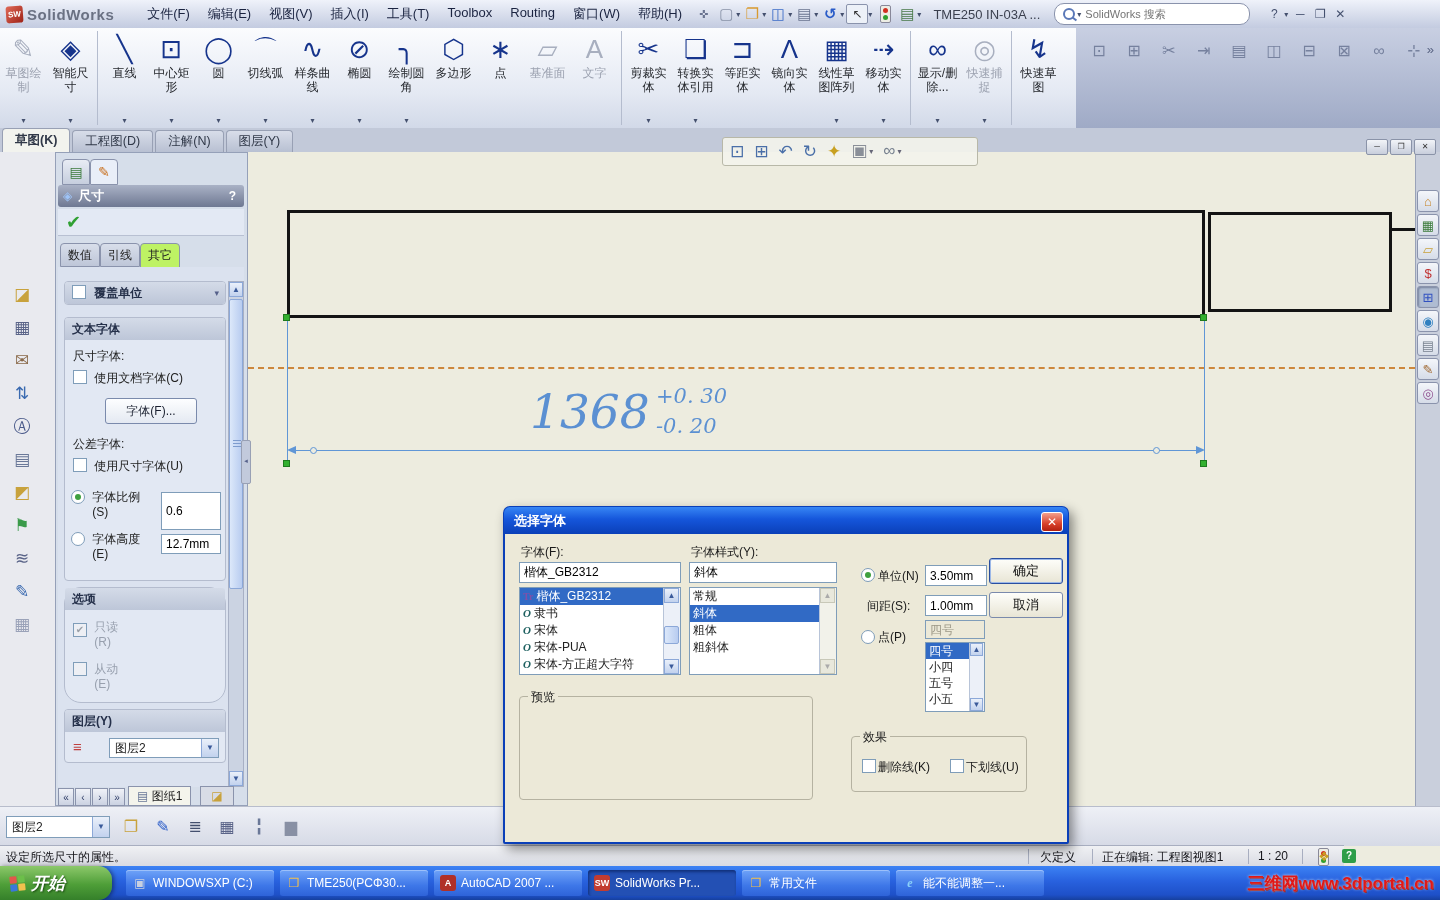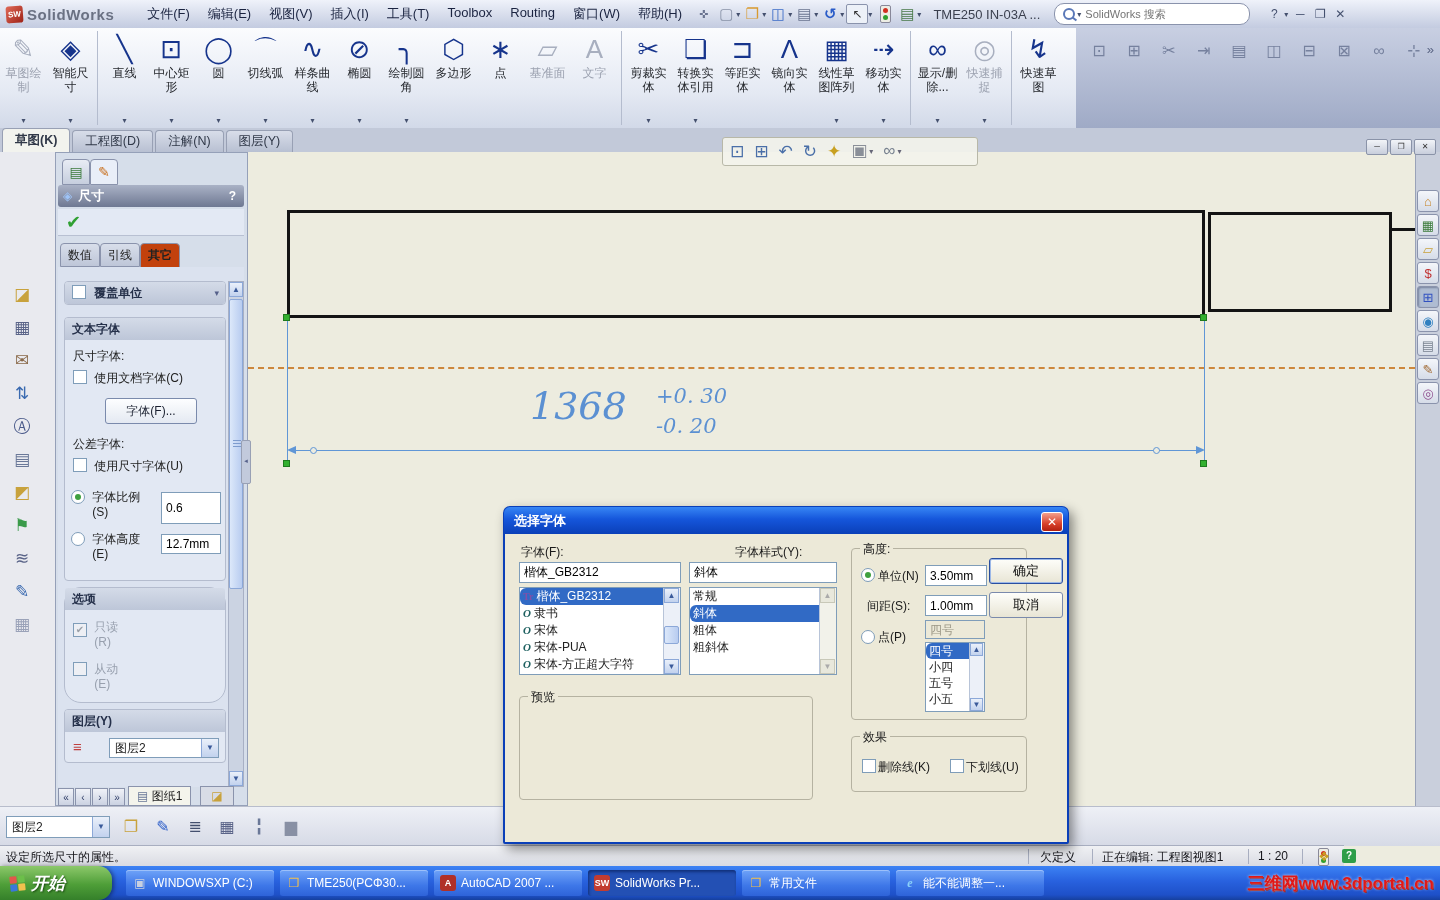--- a/index.html
+++ b/index.html
@@ -61,21 +61,21 @@
     background:linear-gradient(#E8ECF4,#C6CEDE);border:1px solid #8A93AC;border-radius:4px 4px 0 0;}
   .minitab.active{background:#E9EEF8;}
   .pm-header{position:absolute;left:2px;top:32px;width:186px;height:22px;
     background:linear-gradient(#AAB2C6,#6E7892);border-radius:3px;color:#fff;display:flex;align-items:center;}
   .pm-header .ttl{font-weight:bold;font-size:13px;margin-left:6px;flex:1;}
   .pm-okrow{position:absolute;left:2px;top:56px;width:186px;height:26px;background:#E3E9F4;
     border-bottom:1px solid #B8C0D2;display:flex;align-items:center;}
   .ok-check{color:#2FA032;font-size:18px;font-weight:bold;margin-left:8px;}
   .ptab{position:absolute;top:90px;height:22px;line-height:22px;padding:0 7px;font-size:12px;
     background:linear-gradient(#D8DEEA,#BEC6D8);border:1px solid #8A93AC;border-radius:4px 4px 0 0;}
-  .ptab.active{background:#c2410c;height:24px;font-weight:bold;}
+  .ptab.active{background:#bef264;height:24px;font-weight:normal;}
   .pm-body{position:absolute;left:2px;top:114px;width:186px;height:520px;background:#DBE2EF;}
   .grp{position:absolute;left:6px;width:162px;background:#E2E8F3;border:1px solid #B4BCCE;border-radius:4px;box-sizing:border-box;}
   .grp-hd{height:22px;line-height:22px;background:linear-gradient(#D4DBE8,#BDC6D8);border-radius:3px 3px 0 0;
     font-weight:bold;color:#25304A;padding-left:7px;font-size:12px;position:relative;}
   .grp-hd .chev{position:absolute;right:6px;top:0;font-size:9px;color:#55608A;}
   .cb{display:inline-block;width:12px;height:12px;background:#fff;border:1px solid #7F9DB9;vertical-align:-2px;
     text-align:center;line-height:11px;font-size:10px;}
   .cb.gray{background:#EDEFF4;color:#9AA0A8;}
   .radio{display:inline-block;width:12px;height:12px;border:1px solid #7F9DB9;border-radius:50%;background:#fff;position:relative;vertical-align:-2px;}
   .radio.sel::after{content:"";position:absolute;left:3px;top:3px;width:6px;height:6px;border-radius:50%;background:#3FA03F;}
@@ -125,21 +125,21 @@
     border-radius:7px 7px 2px 2px;box-shadow:4px 5px 12px rgba(0,0,0,.45);z-index:20;box-sizing:border-box;}
   .dlg-title{position:absolute;left:-1px;top:-1px;width:564px;height:27px;border-radius:6px 6px 0 0;
     background:linear-gradient(180deg,#3786F5 0%,#1556DB 45%,#0A3FB8 100%);color:#fff;font-weight:bold;
     font-size:13px;line-height:27px;padding-left:10px;box-sizing:border-box;}
   .dlg-close{position:absolute;right:4px;top:4px;width:22px;height:20px;border:1px solid #fff;border-radius:3px;
     background:linear-gradient(#F4A08C,#D8402A 60%,#B22010);color:#fff;font-weight:bold;font-size:12px;
     text-align:center;line-height:19px;box-sizing:border-box;}
   .dlg-lbl{position:absolute;font-size:12px;color:#1A1A1A;}
   .listbox{position:absolute;background:#fff;border:1px solid #7F9DB9;box-sizing:border-box;overflow:hidden;}
   .lrow{height:17px;line-height:17px;font-size:12px;padding-left:3px;white-space:nowrap;display:flex;align-items:center;gap:3px;}
-  .lrow.selected{background:#316AC5;color:#fff;border-radius:6px;}
+  .lrow.selected{background:#316AC5;color:#fff;}
   .ficon-tt{color:#8050A8;font-weight:bold;font-size:10px;font-family:"Liberation Serif",serif;}
   .ficon-o{color:#1E6060;font-style:italic;font-weight:bold;font-size:11px;font-family:"Liberation Serif",serif;}
   .vscroll{position:absolute;right:0;top:0;bottom:0;width:16px;background:#ECF0F8;border-left:1px solid #B8C4D8;}
   .vscroll .sc-btn{width:15px;height:15px;left:0;}
   .fieldset{position:absolute;border:1px solid #B5B2A1;border-radius:4px;}
   .fieldset .cap{position:absolute;top:-8px;left:8px;background:#ECE9D8;padding:0 3px;font-size:12px;color:#1A1A1A;}
   .xp-btn{position:absolute;background:linear-gradient(#FEFEFA,#E8E5D5);border:1px solid #7A8AAC;border-radius:3px;
     text-align:center;font-size:13px;line-height:23px;color:#111;box-sizing:border-box;}
   .xp-btn.default{border:1px solid #2A4FA0;box-shadow:0 0 0 1px #9CB8E8 inset;}
   .preview-inner{position:absolute;background:#ECE9D8;border-top:1px solid #808060;border-left:1px solid #808060;
@@ -423,21 +423,21 @@
     <div class="extline" style="left:956px;top:166px;height:146px;"></div>
     <div class="dimline" style="left:46px;top:298px;width:904px;"></div>
     <div class="dim-arrow" style="left:39px;top:294px;border-right:9px solid #6096D6;"></div>
     <div class="dim-arrow" style="left:948px;top:294px;border-left:9px solid #6096D6;"></div>
     <div class="dimdot" style="left:62px;top:295px;"></div>
     <div class="dimdot" style="left:905px;top:295px;"></div>
     <div class="handle" style="left:35px;top:162px;"></div>
     <div class="handle" style="left:952px;top:162px;"></div>
     <div class="handle" style="left:35px;top:308px;"></div>
     <div class="handle" style="left:952px;top:308px;"></div>
-    <div class="dimtext" style="left:282px;top:232px;font-size:38px;text-align:center;">1368</div>
+    <div class="dimtext" style="left:282px;top:232px;font-size:47px;text-align:center;">1368</div>
     <div class="dimtext" style="left:408px;top:232px;font-size:21px;">+0. 30</div>
     <div class="dimtext" style="left:408px;top:262px;font-size:21px;">-0. 20</div>
   </div>
 
   <div class="abs headsup">
 
   <span class="hu-icon" style="color: rgb(74, 111, 168);">⊡</span>
       <span class="hu-icon" style="color: rgb(74, 111, 168);">⊞</span>
       <span class="hu-icon" style="color: rgb(74, 111, 168);">↶</span>
       <span class="hu-icon" style="color: rgb(74, 111, 168);">↻</span>
@@ -503,21 +503,21 @@
         <div class="btn" style="left:40px;top:80px;width:90px;height:24px;line-height:24px;">字体(F)...</div>
         <div style="position:absolute;left:8px;top:118px;">公差字体:</div>
         <div style="position:absolute;left:8px;top:140px;">
           <span class="cb"></span>
           <span style="margin-left:4px;">使用尺寸字体(U)</span>
         </div>
         <div style="position:absolute;left:6px;top:172px;">
           <span class="radio sel"></span>
           <span class="lbl2" style="margin-left:4px;"><span>字体比例</span><br><span>(S)</span></span>
         </div>
-        <input class="fld" style="left: 96px; top: 174px; width: 60px; height: 32px;" value="0.6">
+        <input class="fld" style="left: 96px; top: 174px; width: 60px; height: 38px;" value="0.6">
         <div style="position:absolute;left:6px;top:214px;">
           <span class="radio"></span>
           <span class="lbl2" style="margin-left:4px;"><span>字体高度</span><br><span>(E)</span></span>
         </div>
         <input class="fld" style="left: 96px; top: 216px; width: 60px; height: 20px;" value="12.7mm">
       </div>
 
       <div class="grp" style="top:320px;height:116px;border-radius:17px;">
         <div class="grp-hd">选项</div>
         <div style="position:absolute;left:8px;top:32px;" class="gray-t">
@@ -600,44 +600,41 @@
           <span class="ficon-o">O</span>
           <span>宋体-方正超大字符</span>
         </div>
       <div class="vscroll">
         <span class="sc-btn" style="top:0;">▲</span>
         <span class="sc-thumb" style="top:38px;height:18px;left:0;width:15px;"></span>
         <span class="sc-btn" style="bottom:0;">▼</span>
       </div>
     </div>
 
-    <span class="dlg-lbl" style="left:186px;top:36px;margin-left:44px;">字体样式(Y):</span>
+    <span class="dlg-lbl" style="left:186px;top:36px;">字体样式(Y):</span>
     <input class="fld" style="left: 184px; top: 54px; width: 148px; height: 21px;" value="斜体">
     <div class="listbox" style="left:184px;top:79px;width:148px;height:88px;">
       <div class="lrow">
           <span>常规</span>
         </div>
       <div class="lrow selected">
           <span>斜体</span>
         </div>
       <div class="lrow">
           <span>粗体</span>
         </div>
       <div class="lrow">
           <span>粗斜体</span>
         </div>
       <div class="vscroll" style="background:#F2F2EA;">
         <span class="sc-btn" style="top:0;color:#AAA;border-color:#C8C8B8;background:#E8E8DC;">▲</span>
         <span class="sc-btn" style="bottom:0;color:#AAA;border-color:#C8C8B8;background:#E8E8DC;">▼</span>
       </div>
     </div>
 
-    <div class="fieldset" style="left:346px;top:40px;width:174px;height:170px;">
-      <span class="cap">高度:</span>
-    </div>
     <span class="radio sel" style="position:absolute;left:356px;top:60px;"></span>
     <span class="dlg-lbl" style="left:373px;top:60px;">单位(N)</span>
     <input class="fld" style="left: 420px; top: 57px; width: 62px; height: 21px;" value="3.50mm">
     <span class="dlg-lbl" style="left:362px;top:90px;">间距(S):</span>
     <input class="fld" style="left: 420px; top: 87px; width: 62px; height: 21px;" value="1.00mm">
     <span class="radio" style="position:absolute;left:356px;top:122px;"></span>
     <span class="dlg-lbl" style="left:373px;top:121px;">点(P)</span>
     <div class="fld dis-fld" style="left:420px;top:112px;width:60px;height:19px;">四号</div>
     <div class="listbox" style="left:420px;top:134px;width:60px;height:70px;">
       <div class="lrow selected" style="height:16px;line-height:16px;">

